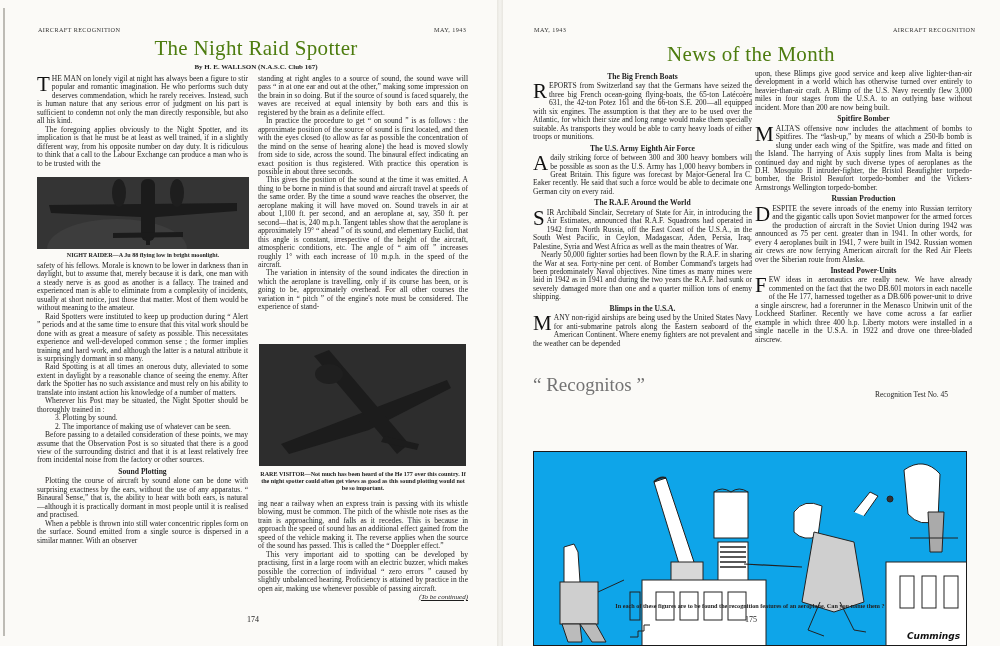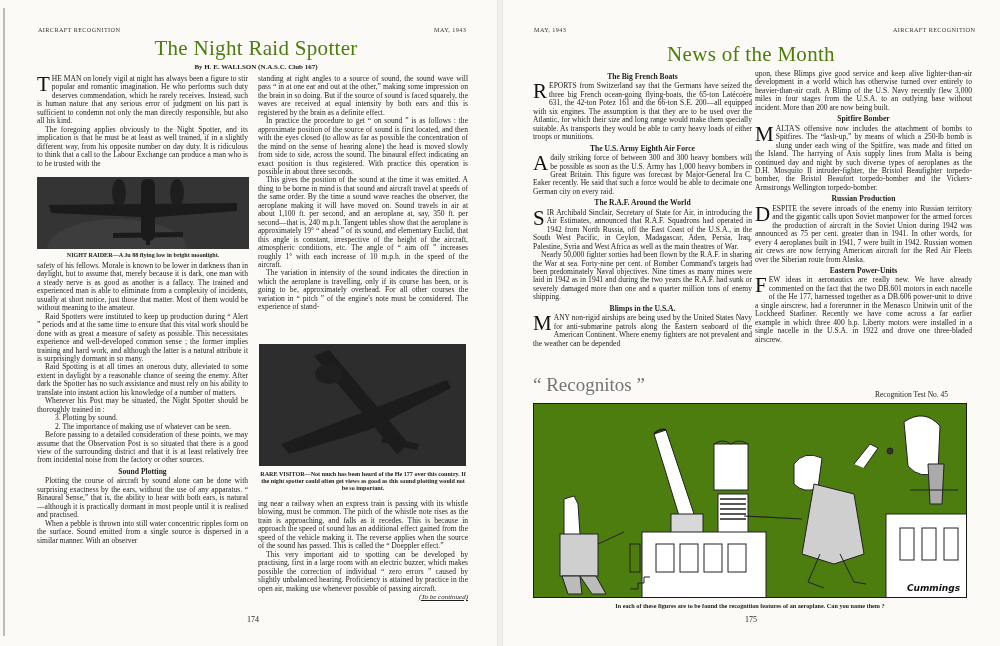--- a/index.html
+++ b/index.html
@@ -21,21 +21,21 @@
   .sub { font-weight: bold; text-align: center; font-size: 7.6px; margin: 3px 0 1px 0; }
   .list { padding-left: 18px; }
   .list li { list-style: none; text-indent: -9px; padding-left: 9px; }
   .photo { position: absolute; background: #2b2b2b; overflow: hidden; }
   .photo svg { display: block; }
   .caption { position: absolute; font-size: 6.1px; font-weight: bold; text-align: center; line-height: 7.2px; color: #222; }
   .pagenum { position: absolute; font-size: 8px; color: #222; }
   .cont { float: right; font-style: italic; font-size: 7px; text-decoration: underline; }
   .recog-title { position: absolute; font-size: 19px; color: #737373; }
   .recog-test { position: absolute; font-size: 7.5px; color: #222; }
-  .cartoon { position: absolute; border: 1.4px solid #1a1a1a; background: #4d7c0f; overflow: hidden; }
+  .cartoon { position: absolute; border: 1.4px solid #1a1a1a; background: #0ea5e9; overflow: hidden; margin-top: 48px; }
   .cartoon-caption { position: absolute; font-size: 6.2px; font-weight: bold; text-align: center; color: #222; }
   .signature { position: absolute; font-family: "DejaVu Sans", sans-serif; font-style: italic; font-weight: bold; font-size: 9px; color: #111; }
 </style>
 </head>
 <body>
 
 <div class="spread">
   <div class="edge-left"></div>
   <div class="gutter"></div>
 
@@ -123,21 +123,21 @@
       <div class="sub">Blimps in the U.S.A.</div>
       <p class="noindent"><span class="dropcap">M</span><span>ANY non-rigid airships are being used by the United States Navy for anti-submarine patrols along the Eastern seaboard of the American Continent. Where enemy fighters are not prevalent and the weather can be depended</span></p>
     </div>
 
     <div class="col" style="left:252px; top:70px; width:217px;">
       <p class="noindent">upon, these Blimps give good service and keep alive lighter-than-air development in a world which has otherwise turned over entirely to heavier-than-air craft. A Blimp of the U.S. Navy recently flew 3,000 miles in four stages from the U.S.A. to an outlying base without incident. More than 200 are now being built.</p>
       <div class="sub">Spitfire Bomber</div>
       <p class="noindent"><span class="dropcap">M</span><span>ALTA'S offensive now includes the attachment of bombs to Spitfires. The “lash-up,” by means of which a 250-lb bomb is slung under each wing of the Spitfire, was made and fitted on the Island. The harrying of Axis supply lines from Malta is being continued day and night by such diverse types of aeroplanes as the D.H. Mosquito II intruder-fighter, the Bristol Beaufighter torpedo-bomber, the Bristol Beaufort torpedo-bomber and the Vickers-Armstrongs Wellington torpedo-bomber.</span></p>
       <div class="sub">Russian Production</div>
       <p class="noindent"><span class="dropcap">D</span><span>ESPITE the severe inroads of the enemy into Russian territory and the gigantic calls upon Soviet manpower for the armed forces the production of aircraft in the Soviet Union during 1942 was announced as 75 per cent. greater than in 1941. In other words, for every 4 aeroplanes built in 1941, 7 were built in 1942. Russian women air crews are now ferrying American aircraft for the Red Air Fleets over the Siberian route from Alaska.</span></p>
-      <div class="sub">Eastern Power-Units</div>
+      <div class="sub">Instead Power-Units</div>
       <p class="noindent"><span class="dropcap">F</span><span>EW ideas in aeronautics are really new. We have already commented on the fact that the two DB.601 motors in each nacelle of the He 177, harnessed together as a DB.606 power-unit to drive a single airscrew, had a forerunner in the Menasco Unitwin unit of the Lockheed Starliner. Recently we have come across a far earlier example in which three 400 h.p. Liberty motors were installed in a single nacelle in the U.S.A. in 1922 and drove one three-bladed airscrew.</span></p>
     </div>
 
     <div class="recog-title" style="left:30px; top:374px;">“ Recognitos ”</div>
     <div class="recog-test" style="left:372px; top:390px;">Recognition Test No. 45</div>
 
     <div class="cartoon" style="left:30px; top:403px; width:434px; height:195px;">
       <svg width="434" height="195" viewBox="0 0 434 195" fill="none" stroke="#222" stroke-width="1">
 
         <path d="M30 95 L40 92 L44 100 L46 130 L38 135 L30 130 Z" fill="#fff"></path>

